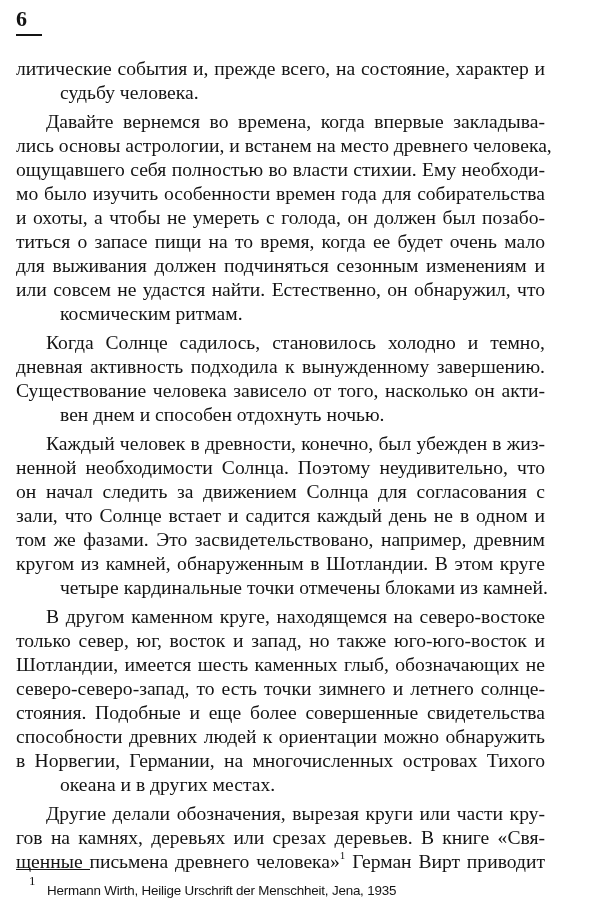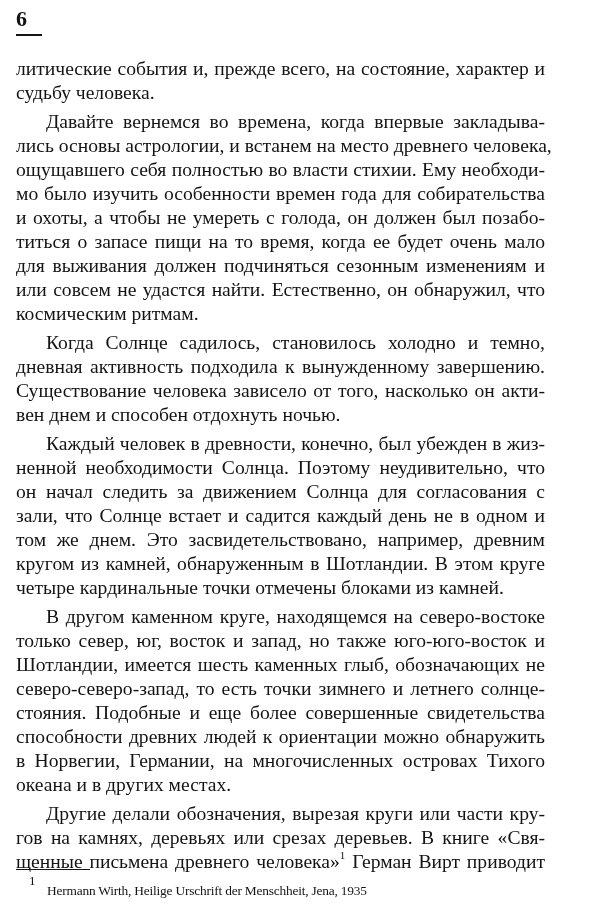--- a/index.html
+++ b/index.html
@@ -16,33 +16,33 @@
       position: absolute; left: 16px; top: 34px; width: 26px; height: 2px; background: #141414;
     }
     .body-text {
       position: absolute; left: 16px; top: 57px; width: 529px;
       font-size: 19.6px;
     }
     .line {
       height: 24px; line-height: 24px; white-space: nowrap;
       text-align: justify; text-align-last: justify; display: block;
     }
-    .line.last { text-align-last: left; }
+    .line.last { text-align-last: left; margin-left: 44px; }
     .line.indent { padding-left: 30px; }
     .para { margin-bottom: 5px; }
     sup.fn-ref { font-size: 11px; vertical-align: 9px; line-height: 0; }
     .footnote-rule {
       position: absolute; left: 16px; top: 869px; width: 74px; height: 1px; background: #141414;
     }
     .footnote-mark {
       position: absolute; left: 29px; top: 874px; font-size: 13px; line-height: 14px;
     }
     .footnote-text {
       position: absolute; left: 47px; top: 883px; font-size: 13.4px; line-height: 16px;
-      font-family: Liberation Serif, serif; letter-spacing: -0.2px;
+      font-family: Liberation Sans, sans-serif; letter-spacing: -0.2px;
     }
   </style>
 </head>
 <body>
 
 <div class="page-number">6</div>
 <div class="page-number-rule"></div>
 
 <div class="body-text">
 
@@ -68,21 +68,21 @@
     <span class="line">дневная активность подходила к вынужденному завершению.</span>
     <span class="line">Существование человека зависело от того, насколько он акти-</span>
     <span class="line last">вен днем и способен отдохнуть ночью.</span>
   </div>
 
   <div class="para">
     <span class="line indent">Каждый человек в древности, конечно, был убежден в жиз-</span>
     <span class="line">ненной необходимости Солнца. Поэтому неудивительно, что</span>
     <span class="line">он начал следить за движением Солнца для согласования с</span>
     <span class="line">зали, что Солнце встает и садится каждый день не в одном и</span>
-    <span class="line">том же днем. Это засвидетельствовано, например, древним</span>
+    <span class="line">том же фазами. Это засвидетельствовано, например, древним</span>
     <span class="line">кругом из камней, обнаруженным в Шотландии. В этом круге</span>
     <span class="line last">четыре кардинальные точки отмечены блоками из камней.</span>
   </div>
 
   <div class="para">
     <span class="line indent">В другом каменном круге, находящемся на северо-востоке</span>
     <span class="line">только север, юг, восток и запад, но также юго-юго-восток и</span>
     <span class="line">Шотландии, имеется шесть каменных глыб, обозначающих не</span>
     <span class="line">северо-северо-запад, то есть точки зимнего и летнего солнце-</span>
     <span class="line">стояния. Подобные и еще более совершенные свидетельства</span>

